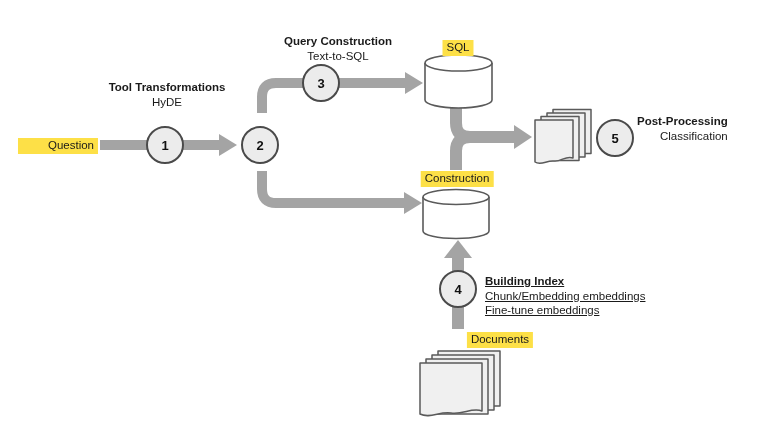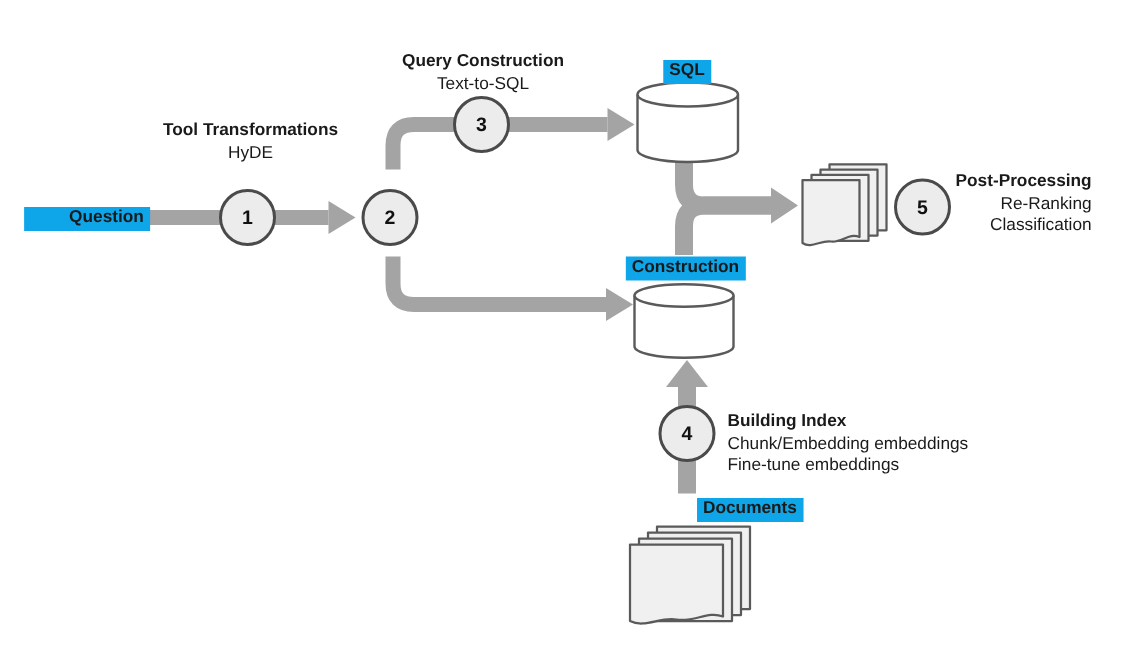--- a/index.html
+++ b/index.html
@@ -23,22 +23,22 @@
   .page  { fill: #f0f0f0; stroke: #5a5a5a; stroke-width: 1.5; stroke-linejoin: round; }
   .step-circle { fill: #ececec; stroke: #4a4a4a; stroke-width: 2; }
 
   
   .tb { position: absolute; font-size: 11.5px; line-height: 14.5px; white-space: nowrap; }
   .tb .t { font-weight: bold; }
   .ctr { text-align: center; transform: translateX(-50%); }
   .hl {
     position: absolute;
     transform: translate(-50%, -50%);
-    background: #0ea5e9;
-    font-weight: bold;
+    background: #fde047;
+    font-weight: normal;
     font-size: 11.5px;
     line-height: 13px;
     padding: 1px 4px 2px 4px;
     white-space: nowrap;
   }
   .num {
     position: absolute;
     transform: translate(-50%, -50%);
     font-weight: bold;
     font-size: 13px;
@@ -119,30 +119,29 @@
   <div class="num" style="left:321px; top:83px;">3</div>
   <div class="num" style="left:458px; top:289px;">4</div>
   <div class="num" style="left:615px; top:138px;">5</div>
 
   <div class="tb ctr" style="left:167px; top:80px;">
     <div class="t">Tool Transformations</div>
     <div>HyDE</div>
   </div>
 
 
-  <div class="tb ctr" style="left:322px; top:34px;">
+  <div class="tb ctr" style="left:338px; top:34px;">
     <div class="t">Query Construction</div>
     <div>Text-to-SQL</div>
   </div>
 
-  <div class="tb" style="left:485px; top:274px;">
+  <div class="tb" style="left:485px; top:274px;text-decoration:underline;">
     <div class="t">Building Index</div>
     <div>Chunk/Embedding embeddings</div>
     <div>Fine-tune embeddings</div>
   </div>
 
   <div class="tb" style="left:637px; top:114px;text-align:right;">
     <div class="t">Post-Processing</div>
-    <div>Re-Ranking</div>
     <div>Classification</div>
   </div>
 
 </div>
 
 </body></html>

